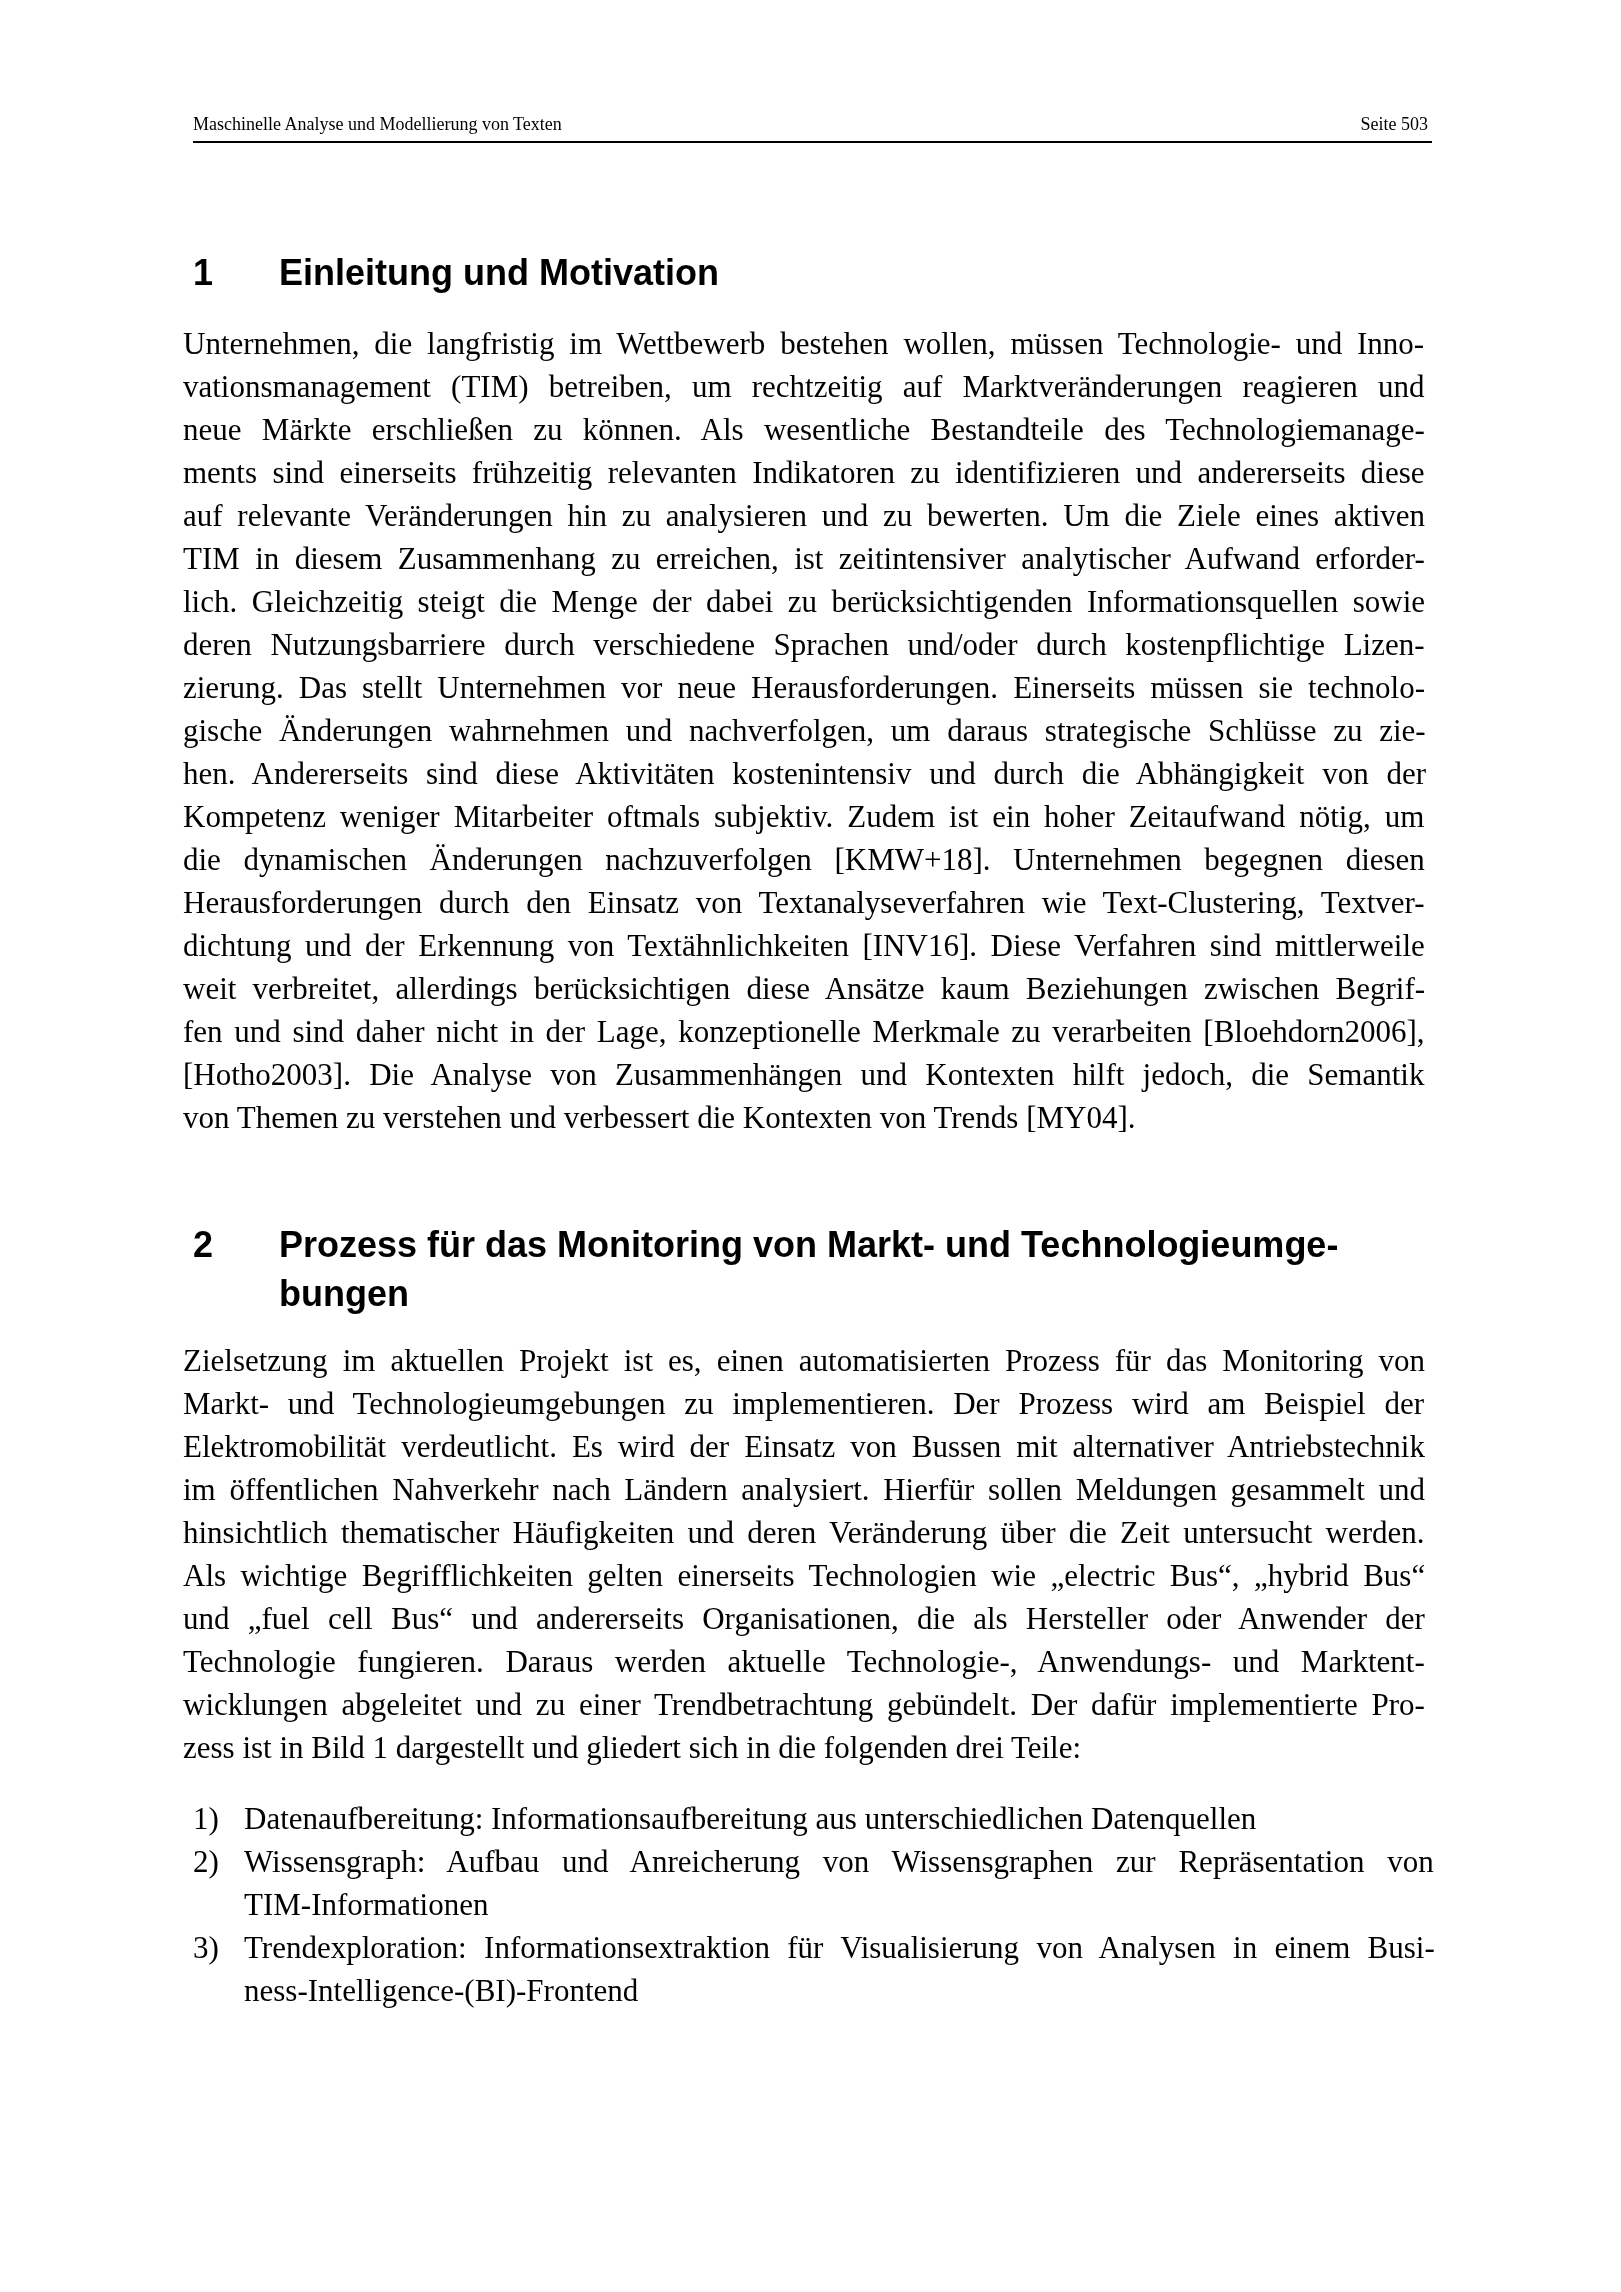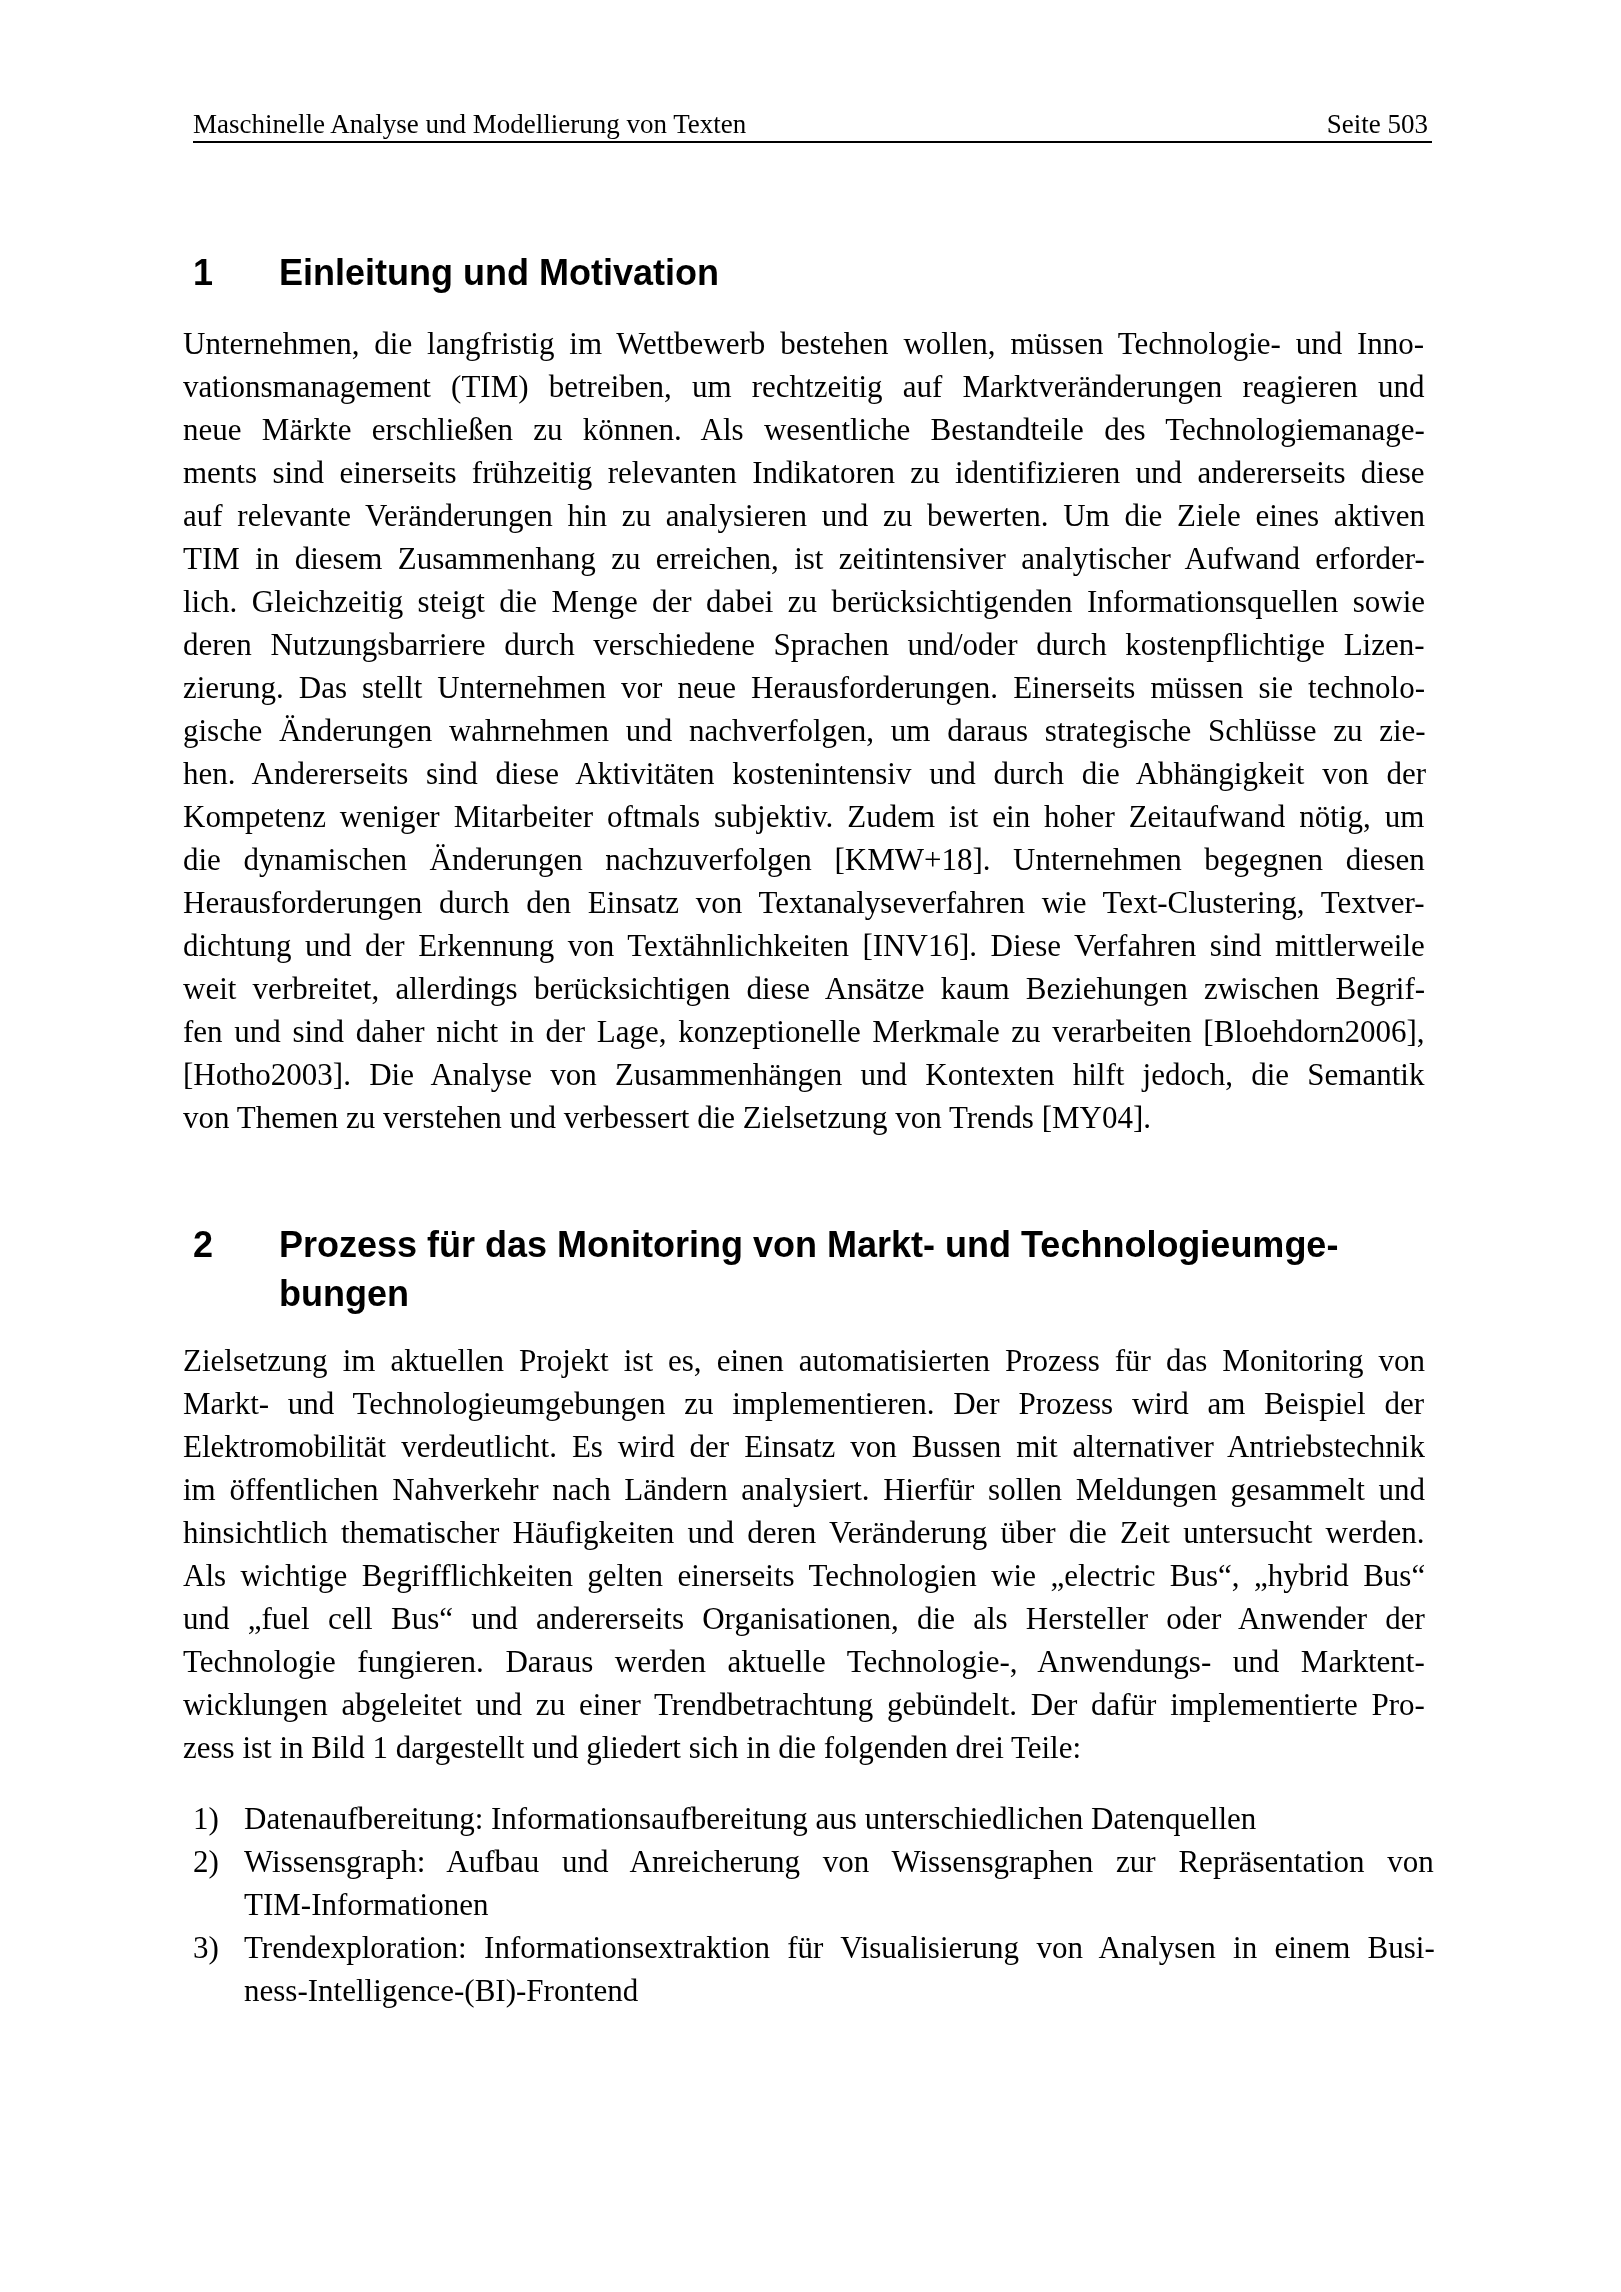--- a/index.html
+++ b/index.html
@@ -1,19 +1,19 @@
 <!DOCTYPE html>
 <html><head>
 <meta charset="utf-8">
 <style>
   html, body { margin:0; padding:0; background:#ffffff; }
   body { width:1621px; height:2293px; position:relative; overflow:hidden; color:#000; }
   .page { position:absolute; left:0; top:0; width:1621px; height:2293px; background:#fff; }
   .running-header { position:absolute; left:193px; top:110px; width:1237px; height:29px;
-    font-family:"Liberation Serif", serif; font-size:27px; line-height:29px; }
+    font-family:"Liberation Serif", serif; font-size:18px; line-height:29px; }
   .running-header .left { position:absolute; left:0; top:0; }
   .running-header .right { position:absolute; right:2px; top:0; }
   .header-rule { position:absolute; left:193px; top:141px; width:1239px; height:2px; background:#000; }
   .heading { position:absolute; left:193px; font-family:"Liberation Sans", sans-serif; font-weight:bold;
     font-size:36px; line-height:49px; }
   .heading .num { position:absolute; left:0; top:0; }
   .heading .title { position:absolute; left:86px; top:0; width:1139px; }
   .heading .title .hl { display:block; white-space:nowrap; }
   .para { position:absolute; left:183px; width:1237px; font-family:"Liberation Serif", serif;
     font-size:31px; line-height:43px; }
@@ -55,21 +55,21 @@
     <span class="line" style="display: block; width: 1237px; word-spacing: 7.3px; text-align: left; text-align-last: left;">zierung. Das stellt Unternehmen vor neue Herausforderungen. Einerseits müssen sie technolo-</span>
     <span class="line" style="display: block; width: 1237px; word-spacing: 9px; text-align: left; text-align-last: left;">gische Änderungen wahrnehmen und nachverfolgen, um daraus strategische Schlüsse zu zie-</span>
     <span class="line" style="display: block; width: 1237px; word-spacing: 10px; text-align: left; text-align-last: left;">hen. Andererseits sind diese Aktivitäten kostenintensiv und durch die Abhängigkeit von der</span>
     <span class="line" style="display: block; width: 1237px; word-spacing: 6.2px; text-align: left; text-align-last: left;">Kompetenz weniger Mitarbeiter oftmals subjektiv. Zudem ist ein hoher Zeitaufwand nötig, um</span>
     <span class="line" style="display: block; width: 1237px; word-spacing: 14.8px; text-align: left; text-align-last: left;">die dynamischen Änderungen nachzuverfolgen [KMW+18]. Unternehmen begegnen diesen</span>
     <span class="line" style="display: block; width: 1237px; word-spacing: 9px; text-align: left; text-align-last: left;">Herausforderungen durch den Einsatz von Textanalyseverfahren wie Text-Clustering, Textver-</span>
     <span class="line" style="display: block; width: 1237px; word-spacing: 5.8px; text-align: left; text-align-last: left;">dichtung und der Erkennung von Textähnlichkeiten [INV16]. Diese Verfahren sind mittlerweile</span>
     <span class="line" style="display: block; width: 1237px; word-spacing: 8.5px; text-align: left; text-align-last: left;">weit verbreitet, allerdings berücksichtigen diese Ansätze kaum Beziehungen zwischen Begrif-</span>
     <span class="line" style="display: block; width: 1237px; word-spacing: 3.9px; text-align: left; text-align-last: left;">fen und sind daher nicht in der Lage, konzeptionelle Merkmale zu verarbeiten [Bloehdorn2006],</span>
     <span class="line" style="display: block; width: 1237px; word-spacing: 10.5px; text-align: left; text-align-last: left;">[Hotho2003]. Die Analyse von Zusammenhängen und Kontexten hilft jedoch, die Semantik</span>
-    <span class="line last">von Themen zu verstehen und verbessert die Zielsetzung von Trends [MY04].</span>
+    <span class="line last">von Themen zu verstehen und verbessert die Kontexten von Trends [MY04].</span>
   </div>
 
   <div class="heading" style="top:1220px;">
     <span class="num">2</span>
     <div class="title">
       <span class="hl">Prozess für das Monitoring von Markt- und Technologieumge-</span>
       <span class="hl">bungen</span>
     </div>
   </div>
 

